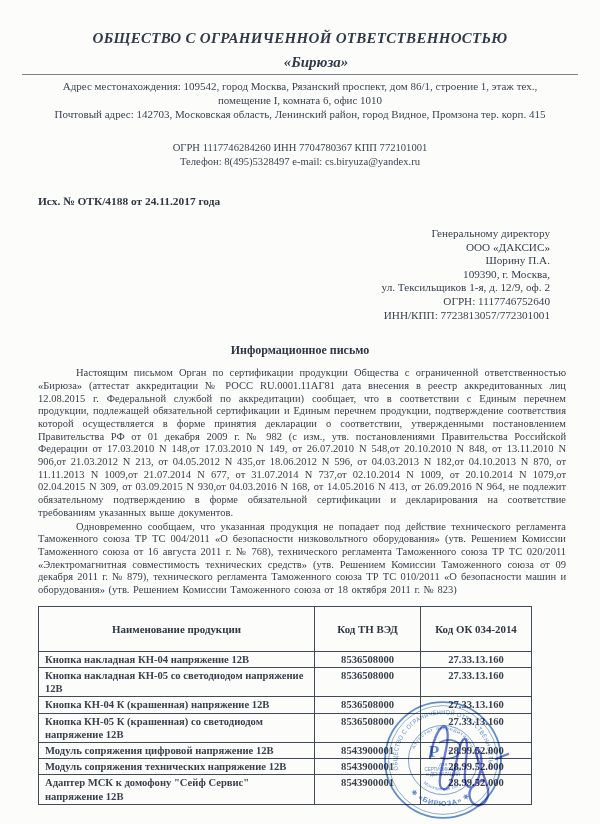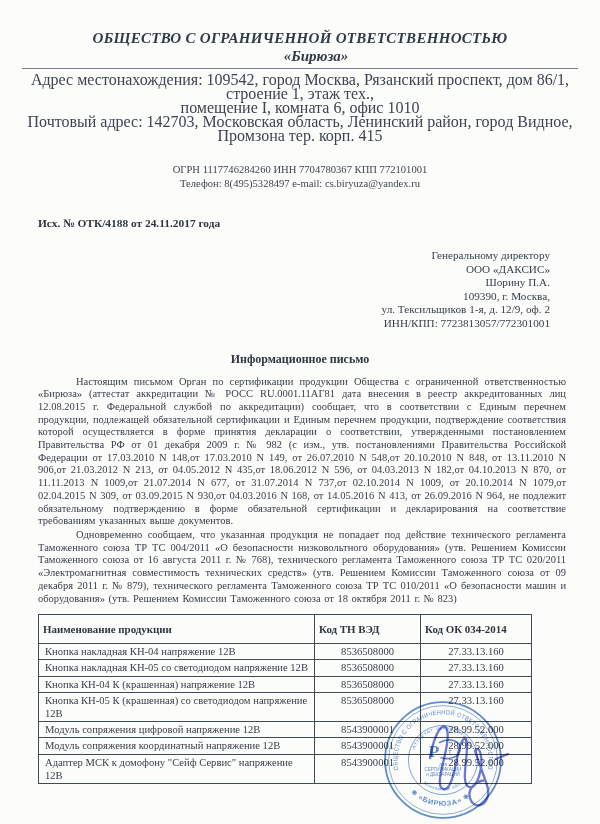--- a/index.html
+++ b/index.html
@@ -9,24 +9,24 @@
     font-family:"Liberation Serif","DejaVu Serif",serif;
     color:#39414d;
   }
   .org-type {
     padding-top:30px; text-align:center;
     font-size:15px; font-weight:bold; font-style:italic;
     color:#313b48; letter-spacing:.3px;
   }
   .org-name {
     text-align:center; font-size:15px; font-weight:bold; font-style:italic;
-    color:#313b48; margin-top:1px;padding-left:32px;
+    color:#313b48; margin-top:7px;padding-left:32px;
   }
   .rule { border:none; border-top:1.6px solid #79818b; margin:3px 22px 4px 22px; }
-  .addr { text-align:center; font-size:16px; line-height:14px; color:#3c4452; }
+  .addr { text-align:center; font-size:11px; line-height:14px; color:#3c4452; }
   .reg-line { text-align:center; font-size:10.6px; line-height:14px; margin-top:20px; color:#3c4452; }
   .phone-line { text-align:center; font-size:10.6px; line-height:14px; color:#3c4452; }
   .ref {
     margin:26px 0 0 38px; font-size:11.4px; font-weight:bold; color:#2e3642;
   }
   .addressee {
     margin:20px 50px 0 0; text-align:right;
     font-size:11.2px; line-height:13.6px; color:#38414f;
   }
   .letter-title {
@@ -37,26 +37,27 @@
     margin:9px 34px 0 38px; text-align:justify; text-indent:38px;
     font-size:10.5px; line-height:12.7px; color:#39414d;
     word-spacing:1px;
   }
   .para + .para { margin-top:1px; }
   table.products {
     border-collapse:collapse; margin:9px 0 0 38px; width:494px;
     font-size:10.6px; color:#39414d; border:1.6px solid #414a57;
   }
   table.products th {
-    border:1px solid #414a57; padding:7px 4px; font-size:10.9px;
-    font-weight:bold; text-align:left; color:#2e3642; line-height:14px;
+    border:1px solid #414a57; padding:15px 4px; font-size:10.9px;
+    font-weight:bold; text-align:center; color:#2e3642; line-height:14px;
   }
   table.products td {
     border:1px solid #414a57; padding:1px 6px; line-height:13.2px;
     vertical-align:top;
+    font-weight:bold;
   }
   table.products td.c { text-align:center; }
   .col-name  { width:56%; }
   .col-tnved { width:21.5%; }
   .col-ok    { width:22.5%; }
   .stamp {
     position:absolute; left:382px; top:699px; width:122px; height:122px;
     mix-blend-mode:multiply; opacity:.88;
   }
   .signature {
@@ -81,20 +82,21 @@
   <div class="phone-line">Телефон: 8(495)5328497 e-mail: cs.biryuza@yandex.ru</div>
 
   <div class="ref">Исх. № ОТК/4188 от 24.11.2017 года</div>
 
   <div class="addressee">
     <div>Генеральному директору</div>
     <div>ООО «ДАКСИС»</div>
     <div>Шорину П.А.</div>
     <div>109390, г. Москва,</div>
     <div>ул. Тексильщиков 1-я,  д. 12/9, оф. 2</div>
+    <div>ОГРН: 1117746752640</div>
     <div>ИНН/КПП: 7723813057/772301001</div>
   </div>
 
   <div class="letter-title">Информационное письмо</div>
 
   <div class="para">Настоящим письмом Орган по сертификации продукции Общества с ограниченной ответственностью «Бирюза» (аттестат аккредитации № РОСС RU.0001.11АГ81 дата внесения в реестр аккредитованных лиц  12.08.2015 г. Федеральной службой по аккредитации) сообщает, что в соответствии с Единым перечнем продукции, подлежащей обязательной сертификации и Единым перечнем продукции, подтверждение соответствия которой осуществляется в форме принятия декларации о соответствии, утвержденными постановлением Правительства РФ от 01 декабря 2009 г. № 982 (с изм., утв. постановлениями Правительства Российской Федерации от 17.03.2010 N 148,от 17.03.2010 N 149, от 26.07.2010 N 548,от 20.10.2010 N 848, от 13.11.2010 N 906,от 21.03.2012 N 213, от 04.05.2012 N 435,от 18.06.2012 N 596, от 04.03.2013 N 182,от 04.10.2013 N 870, от 11.11.2013 N 1009,от 21.07.2014 N 677, от 31.07.2014 N 737,от 02.10.2014 N 1009, от 20.10.2014 N 1079,от 02.04.2015 N 309, от 03.09.2015 N 930,от 04.03.2016 N 168, от 14.05.2016 N 413, от 26.09.2016 N 964, не подлежит обязательному подтверждению в форме обязательной сертификации и декларирования на соответствие требованиям указанных выше документов.</div>
   <div class="para">Одновременно сообщаем, что указанная продукция не попадает под действие технического регламента Таможенного союза ТР ТС 004/2011 «О безопасности низковольтного оборудования» (утв. Решением Комиссии Таможенного союза от 16 августа 2011 г. № 768), технического регламента Таможенного союза ТР ТС 020/2011 «Электромагнитная совместимость технических средств» (утв. Решением Комиссии Таможенного союза от 09 декабря 2011 г. № 879), технического регламента Таможенного союза ТР ТС 010/2011 «О безопасности машин и оборудования» (утв. Решением Комиссии Таможенного союза от 18 октября 2011 г. № 823)</div>
 
   <table class="products">
     <colgroup>
@@ -129,21 +131,21 @@
         <td>Кнопка КН-05 К (крашенная) со светодиодом напряжение 12В</td>
         <td class="c">8536508000</td>
         <td class="c">27.33.13.160</td>
       </tr>
       <tr>
         <td>Модуль сопряжения цифровой напряжение 12В</td>
         <td class="c">8543900001</td>
         <td class="c">28.99.52.000</td>
       </tr>
       <tr>
-        <td>Модуль сопряжения координатный напряжение 12В</td>
+        <td>Модуль сопряжения технических напряжение 12В</td>
         <td class="c">8543900001</td>
         <td class="c">28.99.52.000</td>
       </tr>
       <tr>
         <td>Адаптер МСК к домофону "Сейф Сервис" напряжение 12В</td>
         <td class="c">8543900001</td>
         <td class="c">28.99.52.000</td>
       </tr>
     </tbody>
   </table>

